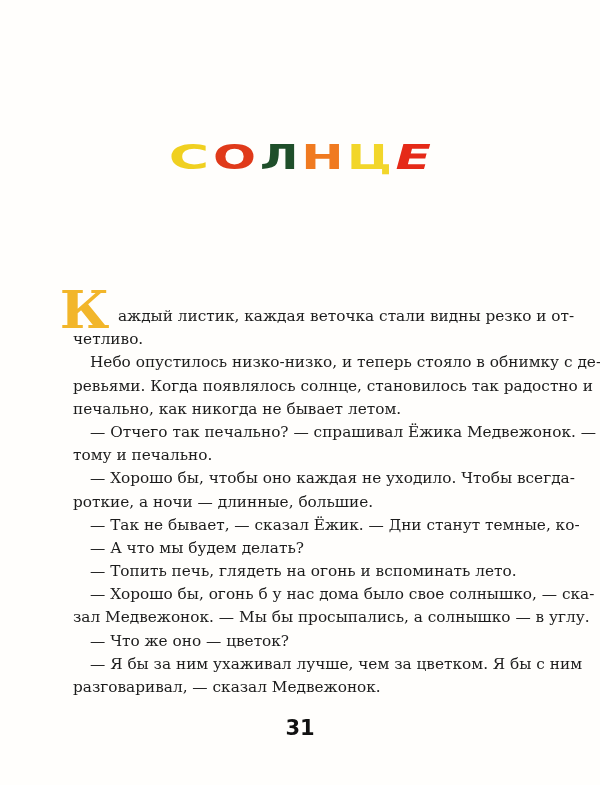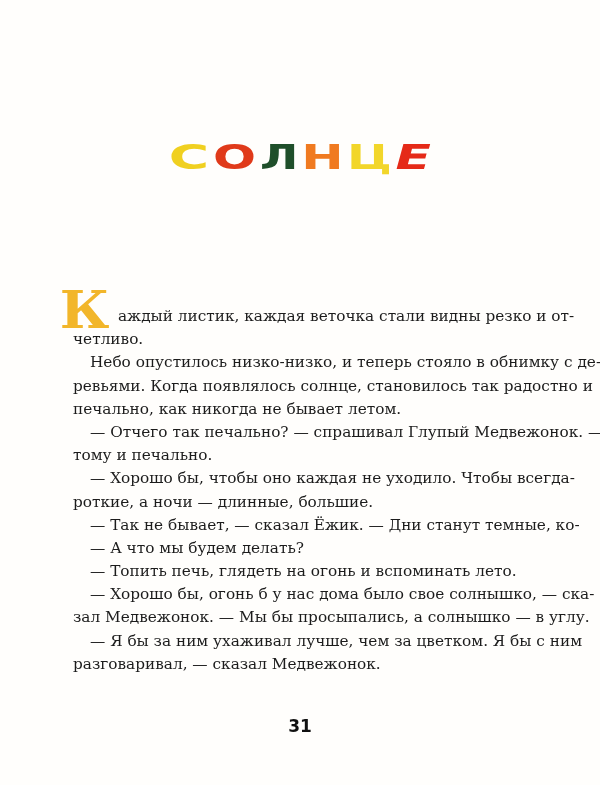--- a/index.html
+++ b/index.html
@@ -77,45 +77,46 @@
     transform: scaleX(1.05);
   }
   .page-number {
     position: absolute;
     top: 716px;
     left: 0;
     width: 600px;
     text-align: center;
     font-family: "DejaVu Sans", sans-serif;
     font-weight: bold;
-    font-size: 17px;
+    font-size: 21px;
     color: #111111;
   }
 </style>
 </head>
 <body>
 
 <div class="title">
   <span class="t0" style="color: rgb(240, 208, 32);">С</span><span class="t1" style="color: rgb(224, 58, 26);">О</span><span class="t2" style="color: rgb(31, 79, 42);">Л</span><span class="t3" style="color: rgb(240, 122, 32);">Н</span><span class="t4" style="color: rgb(242, 214, 42);">Ц</span><span class="t5" style="color: rgb(229, 42, 24);">Е</span>
 </div>
 
 <div class="dropcap" style="color: rgb(242, 182, 42);">К</div>
 
 <div class="text" id="story">
     <span class="line first">аждый листик, каждая веточка стали видны резко и от-</span>
     <span class="line last">четливо.</span>
     <span class="line indent">Небо опустилось низко-низко, и теперь стояло в обнимку с де-</span>
     <span class="line">ревьями. Когда появлялось солнце, становилось так радостно и</span>
     <span class="line last">печально, как никогда не бывает летом.</span>
-    <span class="line indent">— Отчего так печально? — спрашивал Глупый Медвежонок. —</span>
+    <span class="line indent">— Отчего так печально? — спрашивал Ёжика Медвежонок. —</span>
     <span class="line last">тому и печально.</span>
     <span class="line indent">— Хорошо бы, чтобы оно каждая не уходило. Чтобы всегда-</span>
     <span class="line last">роткие, а ночи — длинные, большие.</span>
     <span class="line indent">— Так не бывает, — сказал Ёжик. — Дни станут темные, ко-</span>
     <span class="line indent last">— А что мы будем делать?</span>
     <span class="line indent last">— Топить печь, глядеть на огонь и вспоминать лето.</span>
     <span class="line indent">— Хорошо бы, огонь б у нас дома было свое солнышко, — ска-</span>
     <span class="line">зал Медвежонок. — Мы бы просыпались, а солнышко — в углу.</span>
+    <span class="line indent last">— Что же оно — цветок?</span>
     <span class="line indent">— Я бы за ним ухаживал лучше, чем за цветком. Я бы с ним</span>
     <span class="line last">разговаривал, — сказал Медвежонок.</span>
   </div>
 
 <div class="page-number">31</div>
 
 </body></html>

